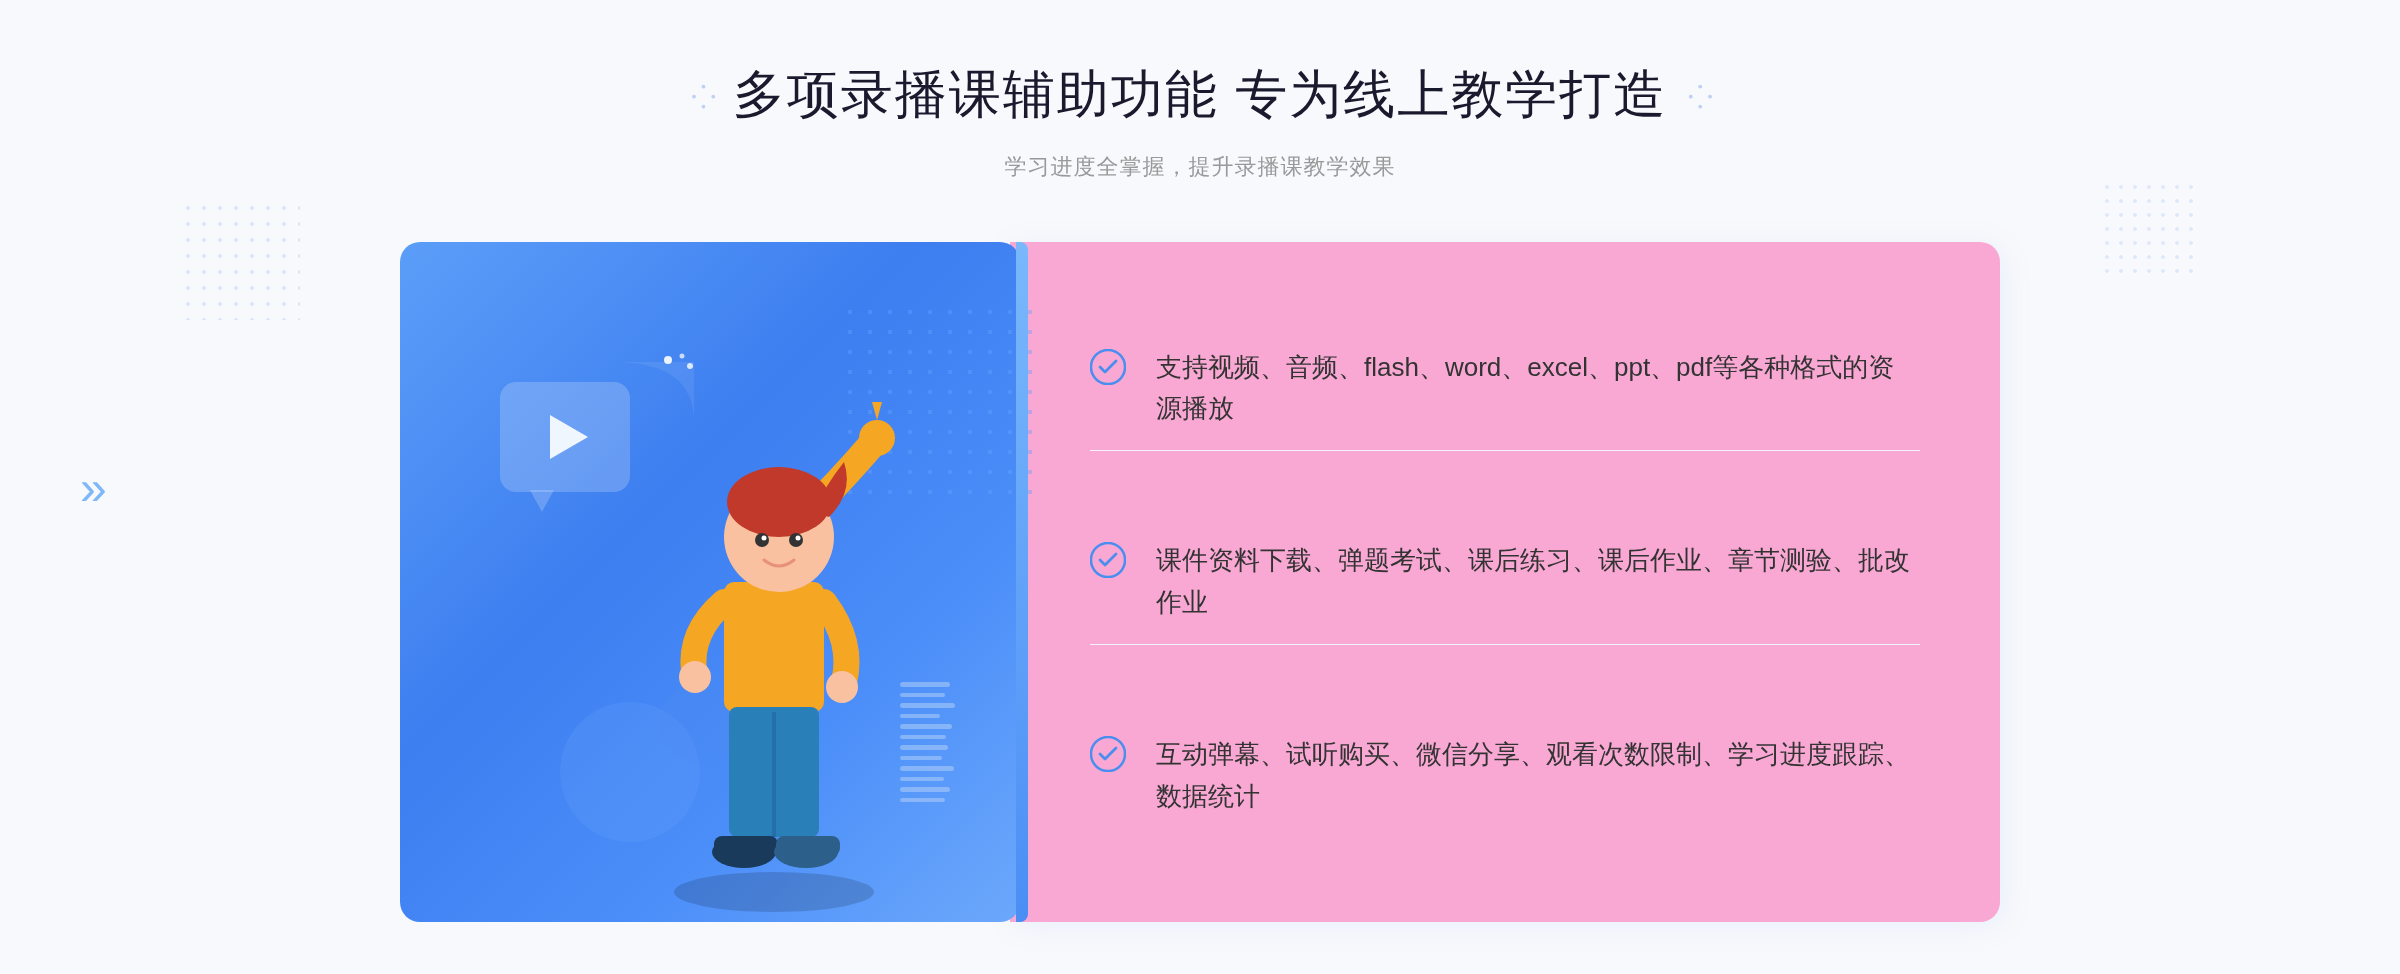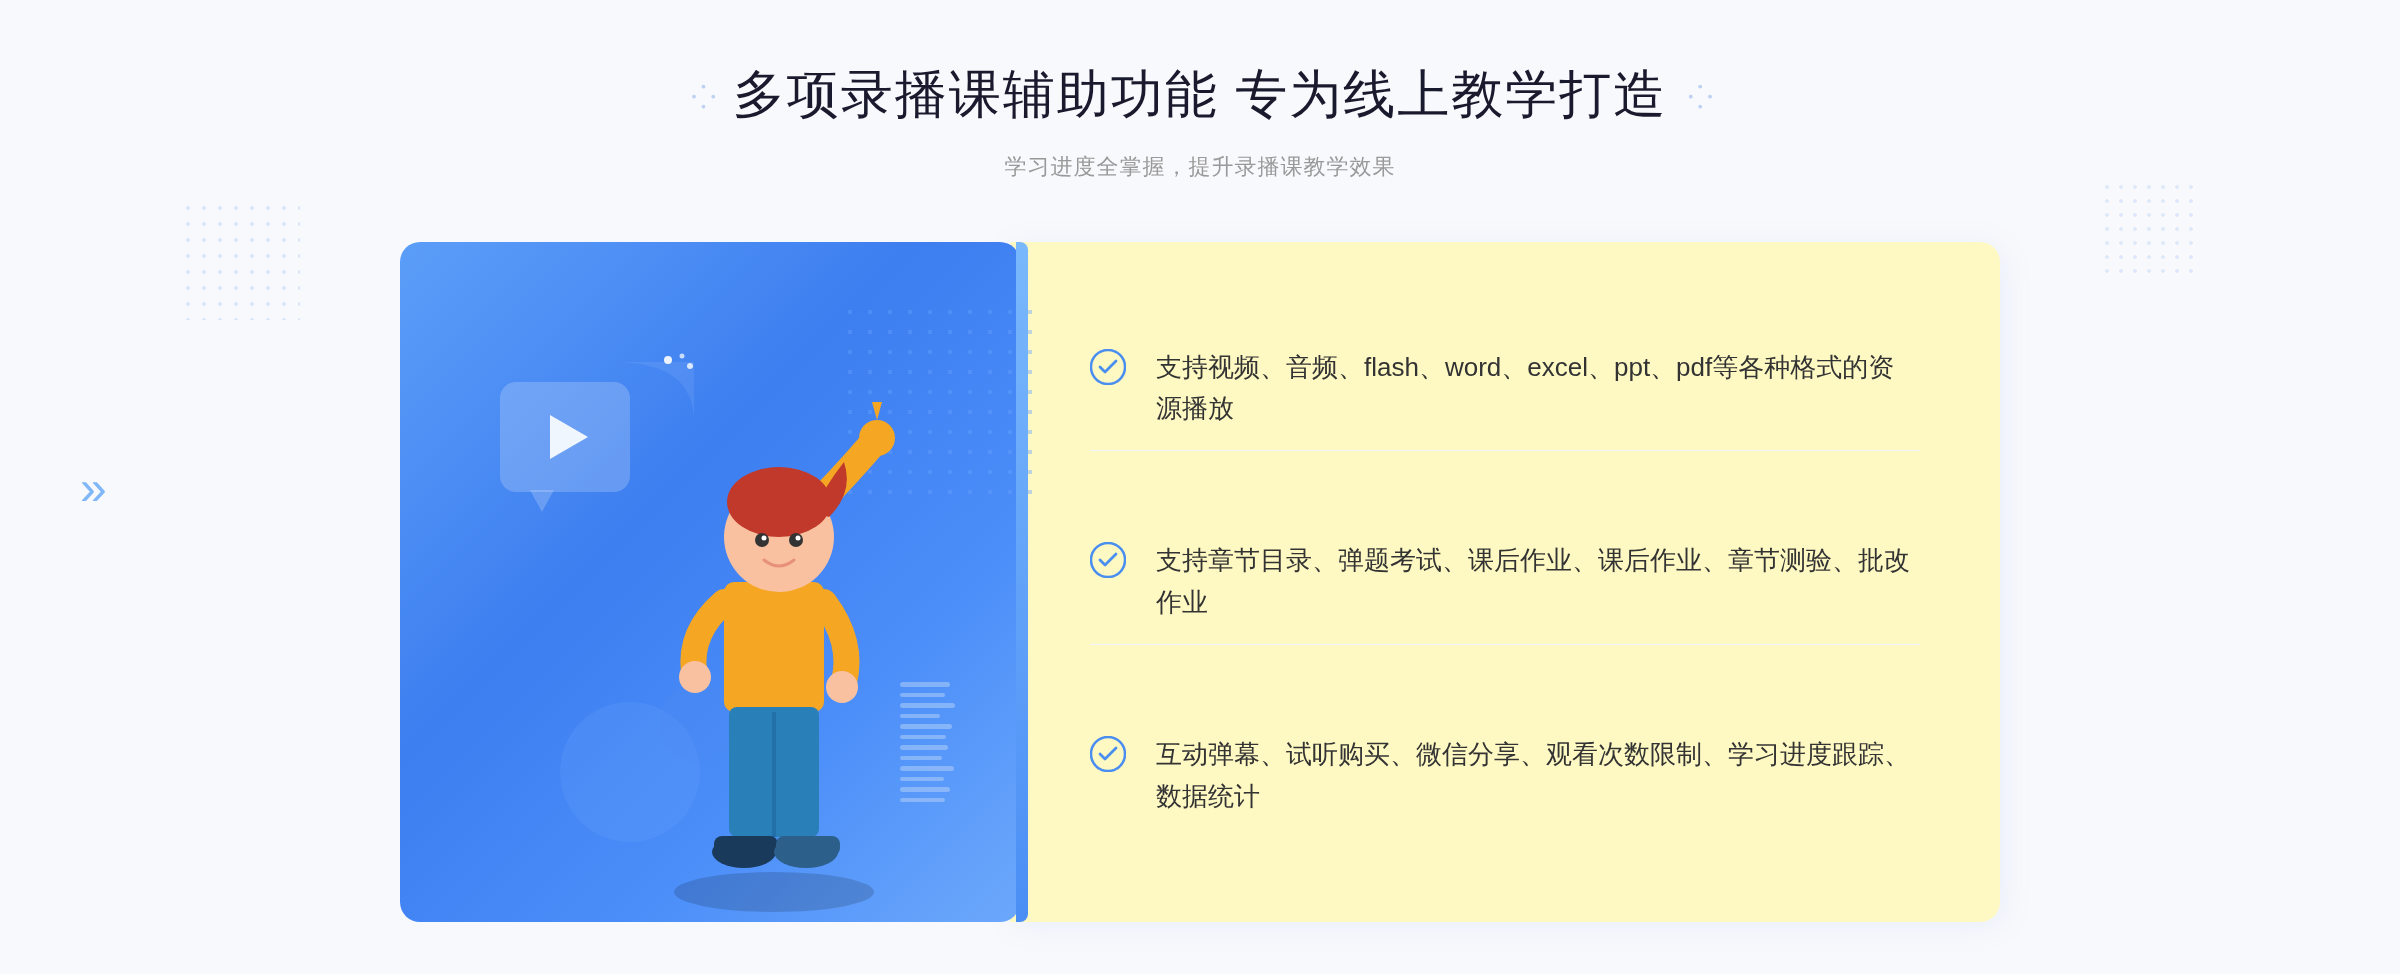--- a/index.html
+++ b/index.html
@@ -189,21 +189,21 @@
       bottom: 0;
       left: 50%;
       transform: translateX(-30%);
       width: 320px;
       height: 560px;
     }
 
     
     .right-card {
       flex: 1;
-      background: #fef9c3;
+      background: #f9a8d4;
       border-radius: 0 20px 20px 0;
       padding: 50px 80px;
       margin-left: -10px;
       height: 680px;
       display: flex;
       flex-direction: column;
       justify-content: space-around;
       box-shadow: 4px 4px 30px rgba(100,150,240,0.1);
     }
 
@@ -401,21 +401,21 @@
         <span class="feature-text">支持视频、音频、flash、word、excel、ppt、pdf等各种格式的资源播放</span>
       </div>
 
       <div class="feature-item">
         <div class="check-icon">
           <svg viewBox="0 0 36 36" xmlns="http://www.w3.org/2000/svg">
             <circle cx="18" cy="18" r="17" fill="none" stroke="#4a8ef0" stroke-width="2.5"></circle>
             <path d="M10 18 L15 23 L26 12" stroke="#4a8ef0" stroke-width="2.8" fill="none" stroke-linecap="round" stroke-linejoin="round"></path>
           </svg>
         </div>
-        <span class="feature-text">支持章节目录、弹题考试、课后作业、课后作业、章节测验、批改作业</span>
+        <span class="feature-text">课件资料下载、弹题考试、课后练习、课后作业、章节测验、批改作业</span>
       </div>
 
 
       <div class="feature-item">
         <div class="check-icon">
           <svg viewBox="0 0 36 36" xmlns="http://www.w3.org/2000/svg">
             <circle cx="18" cy="18" r="17" fill="none" stroke="#4a8ef0" stroke-width="2.5"></circle>
             <path d="M10 18 L15 23 L26 12" stroke="#4a8ef0" stroke-width="2.8" fill="none" stroke-linecap="round" stroke-linejoin="round"></path>
           </svg>
         </div>

